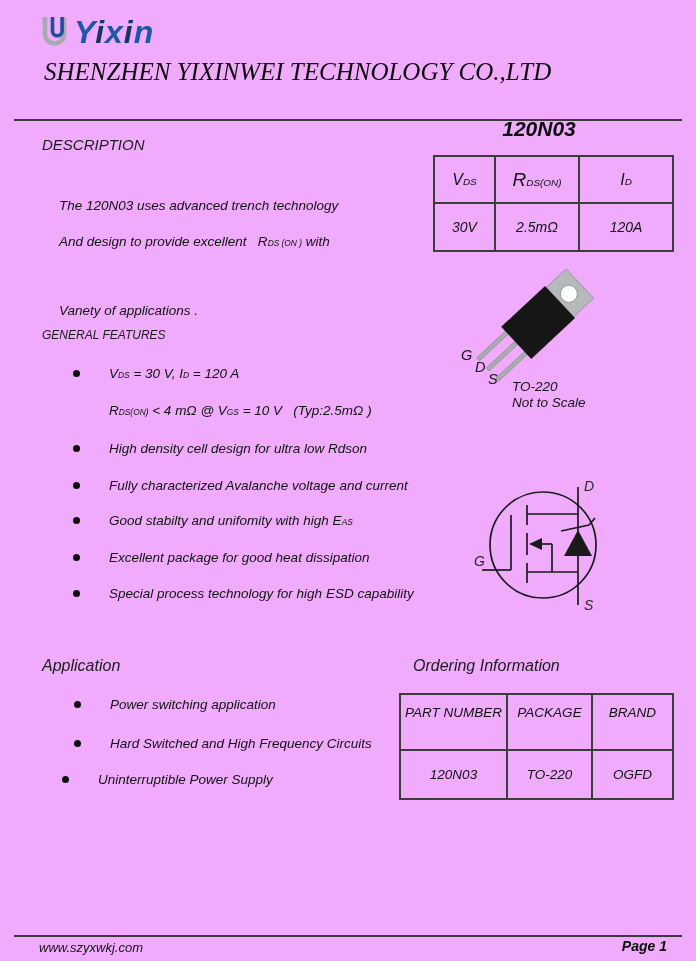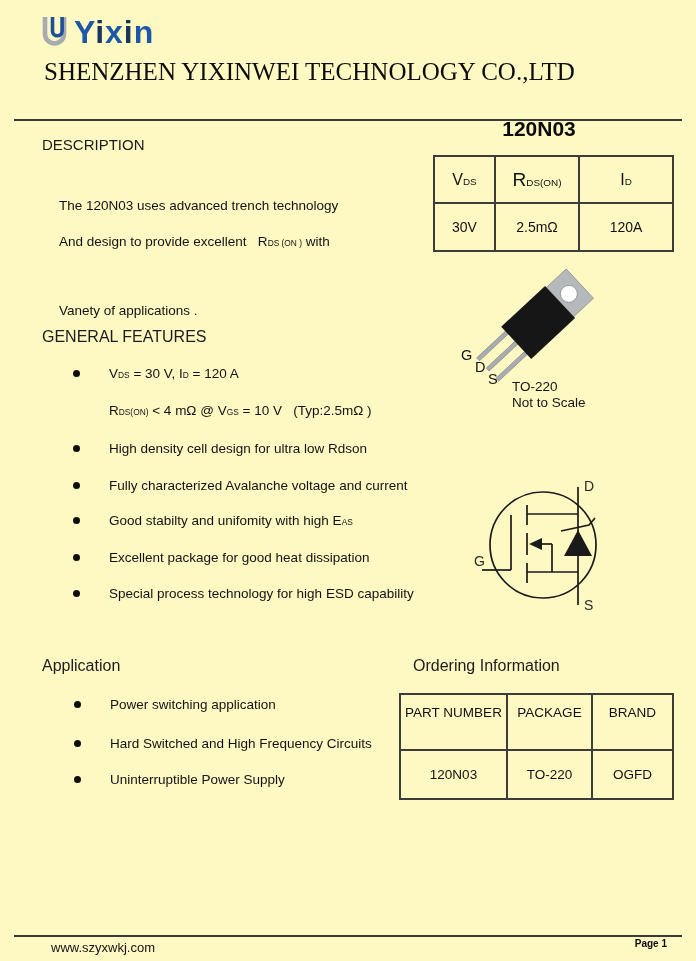--- a/index.html
+++ b/index.html
@@ -1,17 +1,17 @@
 <!DOCTYPE html>
 <html><head>
 <meta charset="utf-8">
 <style>
   html,body{margin:0;padding:0;background:#e8e8e8;}
-  #page{position:relative;width:696px;height:961px;background:#fef9c3;
-        font-family:"Liberation Sans",sans-serif;color:#161616;overflow:hidden;margin:0 auto;}
+  #page{position:relative;width:696px;height:961px;background:#f0abfc;
+        font-family:"Liberation Sans",sans-serif;color:#161616;overflow:hidden;margin:0 auto;font-style:italic;}
   .abs{position:absolute;}
   .pre{white-space:pre;}
   .rule{position:absolute;height:2px;background:#3b3b3b;}
   .sub{font-size:62%;}
   .big{font-size:119%;}
   .navy{color:#16365f;}
 
   
   .logo-wrap{position:absolute;left:40px;top:14px;display:flex;align-items:flex-start;}
   .brand-text{font-size:32px;font-weight:bold;color:#1d57a8;line-height:36px;letter-spacing:1px;margin-left:6px;}
@@ -94,21 +94,21 @@
       <circle cx="544" cy="283" r="8.5" fill="#ffffff" stroke="#8b8f92" stroke-width="0.8"></circle>
       <rect x="522" y="295" width="44" height="60" fill="#161616"></rect>
     </g>
     <text x="461" y="360" font-size="14.5" fill="#141414">G</text>
     <text x="475" y="372" font-size="14.5" fill="#141414">D</text>
     <text x="488" y="384" font-size="14.5" fill="#141414">S</text>
   </svg>
   <div class="pkg-label" style="left:512px;top:379px;">TO-220</div>
   <div class="pkg-label" style="left:512px;top:395px;">Not to Scale</div>
 
-  <div class="h-section" style="left:42px;top:328px;font-size:16px;">GENERAL FEATURES</div>
+  <div class="h-section" style="left:42px;top:328px;font-size:12px;">GENERAL FEATURES</div>
 
   <div class="li" style="top:366px;">
     <span class="dot"></span>
     <span class="pre"><span>V</span><span class="sub">DS</span><span> = 30 V, I</span><span class="sub">D</span><span> = 120 A</span></span></div>
   <div class="li" style="top:403px;">
     <span class="pre"><span>R</span><span class="sub">DS(ON)</span><span> &lt; 4 mΩ @ V</span><span class="sub">GS</span><span> = 10 V   (Typ:2.5mΩ )</span></span></div>
   <div class="li" style="top:441px;">
     <span class="dot"></span>
     <span class="pre"><span>High density cell design for ultra low Rdson</span></span></div>
   <div class="li" style="top:478px;">
@@ -147,21 +147,21 @@
   </svg>
 
   <div class="h-section" style="left:42px;top:657px;font-size:16px;">Application</div>
 
   <div class="li" style="top:697px;left:110px;">
     <span class="dot"></span>
     <span class="pre">Power switching application</span></div>
   <div class="li" style="top:736px;left:110px;">
     <span class="dot"></span>
     <span class="pre">Hard Switched and High Frequency Circuits</span></div>
-  <div class="li" style="top:772px;left:110px;">
+  <div class="li" style="top:772px;left:98px;">
     <span class="dot"></span>
     <span class="pre">Uninterruptible Power Supply</span></div>
 
   <div class="h-section" style="left:413px;top:657px;font-size:16px;">Ordering Information</div>
 
   <table class="dtable" style="left:399px;top:693px;">
     <colgroup>
         <col style="width:107px">
         <col style="width:85px">
         <col style="width:81px">
@@ -174,16 +174,16 @@
     </tr>
     <tr class="ord-v">
       <td>120N03</td>
       <td>TO-220</td>
       <td>OGFD</td>
     </tr>
   </tbody>
     </table>
 
   <div class="rule" style="left:14px;top:935px;width:668px;"></div>
-  <div class="abs" style="left:51px;top:940px;font-size:13px;color:#141414;">www.szyxwkj.com</div>
-  <div class="abs" style="right:29px;top:938px;font-size:10px;font-weight:bold;color:#0c0c0c;">Page 1</div>
+  <div class="abs" style="left:39px;top:940px;font-size:13px;color:#141414;">www.szyxwkj.com</div>
+  <div class="abs" style="right:29px;top:938px;font-size:14px;font-weight:bold;color:#0c0c0c;">Page 1</div>
 
 </div>
 
 </body></html>

